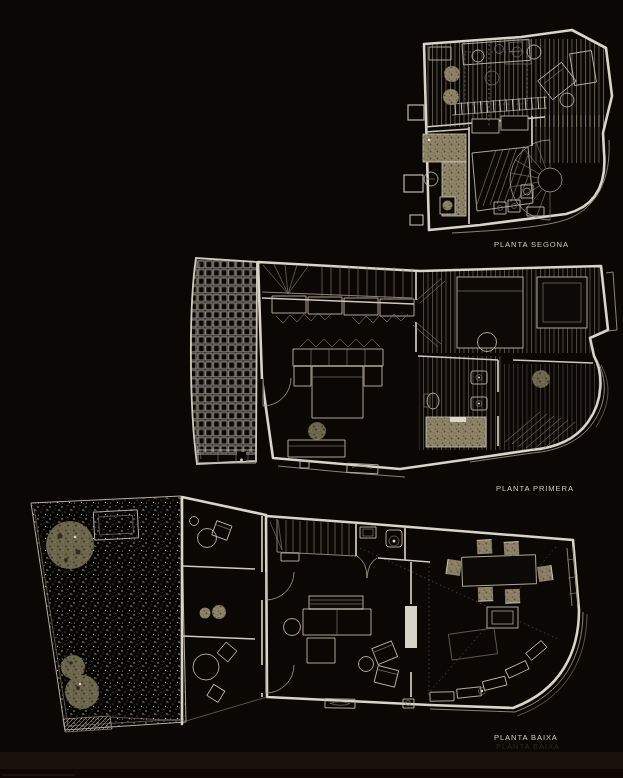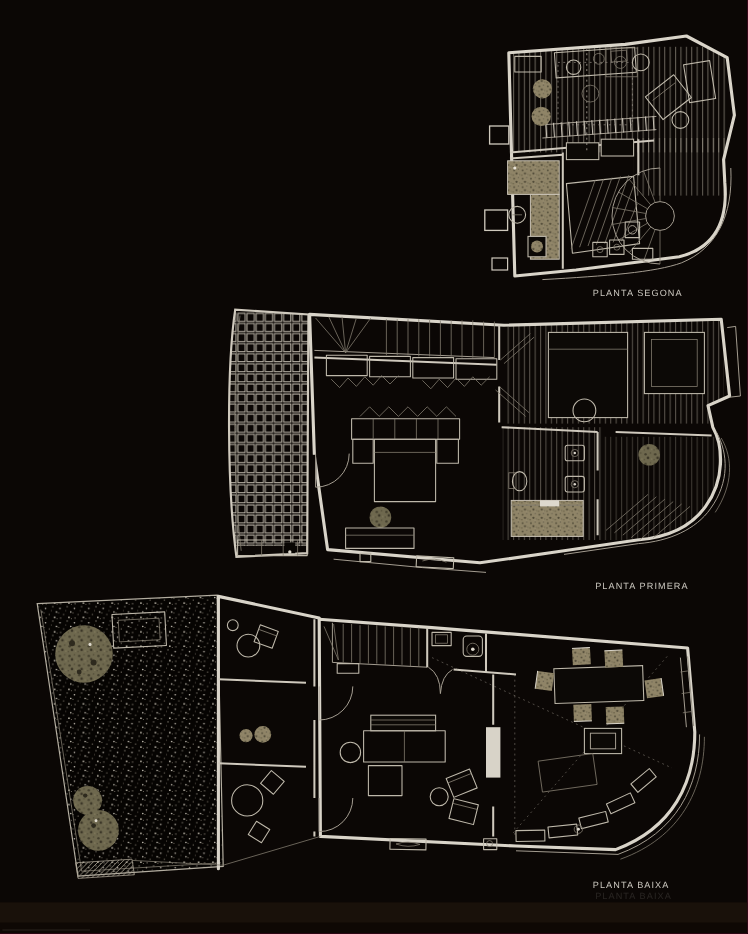--- a/index.html
+++ b/index.html
@@ -1,16 +1,16 @@
 <!DOCTYPE html>
 <html><head>
 <meta charset="utf-8">
 <style>
   html,body{margin:0;padding:0;background:#000;}
-  .page{position:relative;width:623px;height:778px;overflow:hidden;background:#be185d;
+  .page{position:relative;width:623px;height:778px;overflow:hidden;background:#fca5a5;
         font-family:"Liberation Sans",sans-serif;}
   svg{display:block}
   .wall{fill:none;stroke:#d9d4c9;stroke-width:2.6;stroke-linejoin:round;stroke-linecap:round}
   .wall2{fill:none;stroke:#cfc9bd;stroke-width:1.7;stroke-linecap:butt}
   .ln{fill:none;stroke:#aaa396;stroke-width:0.8}
   .ln2{fill:none;stroke:#847d70;stroke-width:0.65}
   .furn{fill:none;stroke:#beb8aa;stroke-width:0.9;stroke-linejoin:round}
   .furnF{fill:#0c0906;stroke:#beb8aa;stroke-width:0.9}
   .dot{fill:none;stroke:#9b948a;stroke-width:0.8;stroke-dasharray:1.6 2.8}
   .lbl{font-family:"Liberation Sans",sans-serif;font-size:7.6px;letter-spacing:0.9px}

